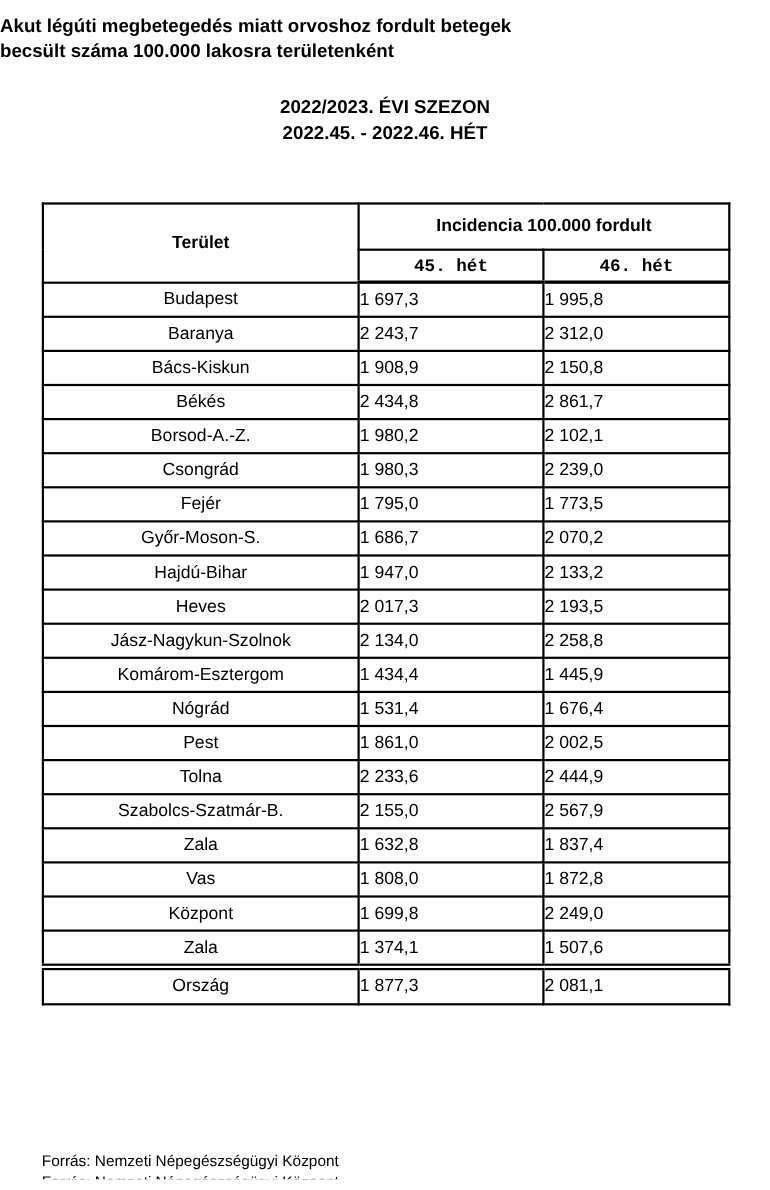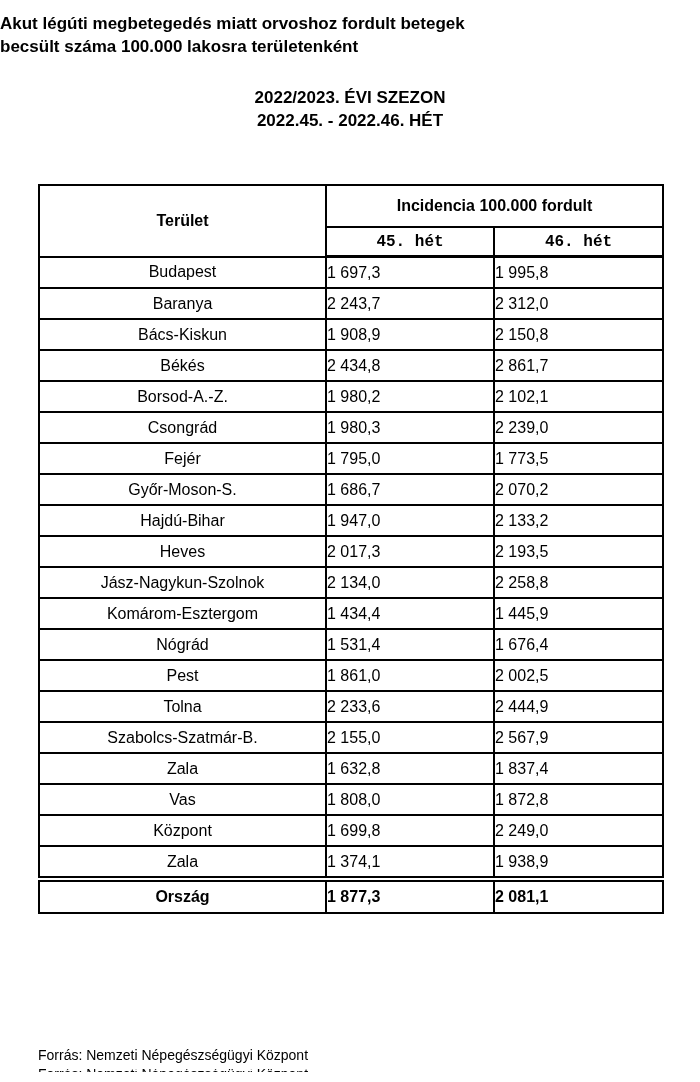--- a/index.html
+++ b/index.html
@@ -44,21 +44,21 @@
   tr.weeks-row th { height: 27px; border-bottom: 3px solid #000000; font-family: Liberation Mono, monospace; }
   .inc-table tbody td { height: 29px; }
   .region {
     text-align: center;
     padding-left: 6px;
     border-right: 3px solid #000000;
   }
   .num { text-align: left; }
   tr.total-row td {
     border-top: 6px double #000000;
-    font-weight: bold;
+    font-weight: normal;
     height: 30px;
   }
   .source-note {
     position: absolute; left: 38px; top: 1047px;
     font-size: 14px;
   }
   .clipped-artifact {
     position: absolute; left: 38px; top: 1069px;
     width: 320px; height: 3px;
     overflow: hidden;
@@ -191,21 +191,21 @@
         <td class="num">1 872,8</td>
       </tr>
       <tr>
         <td class="region">Központ</td>
         <td class="num">1 699,8</td>
         <td class="num">2 249,0</td>
       </tr>
       <tr>
         <td class="region">Zala</td>
         <td class="num">1 374,1</td>
-        <td class="num">1 938,9</td>
+        <td class="num">1 507,6</td>
       </tr>
     </tbody>
   <tbody>
     <tr class="total-row">
       <td class="region">Ország</td>
       <td class="num">1 877,3</td>
       <td class="num">2 081,1</td>
     </tr>
   </tbody>
 </table>

